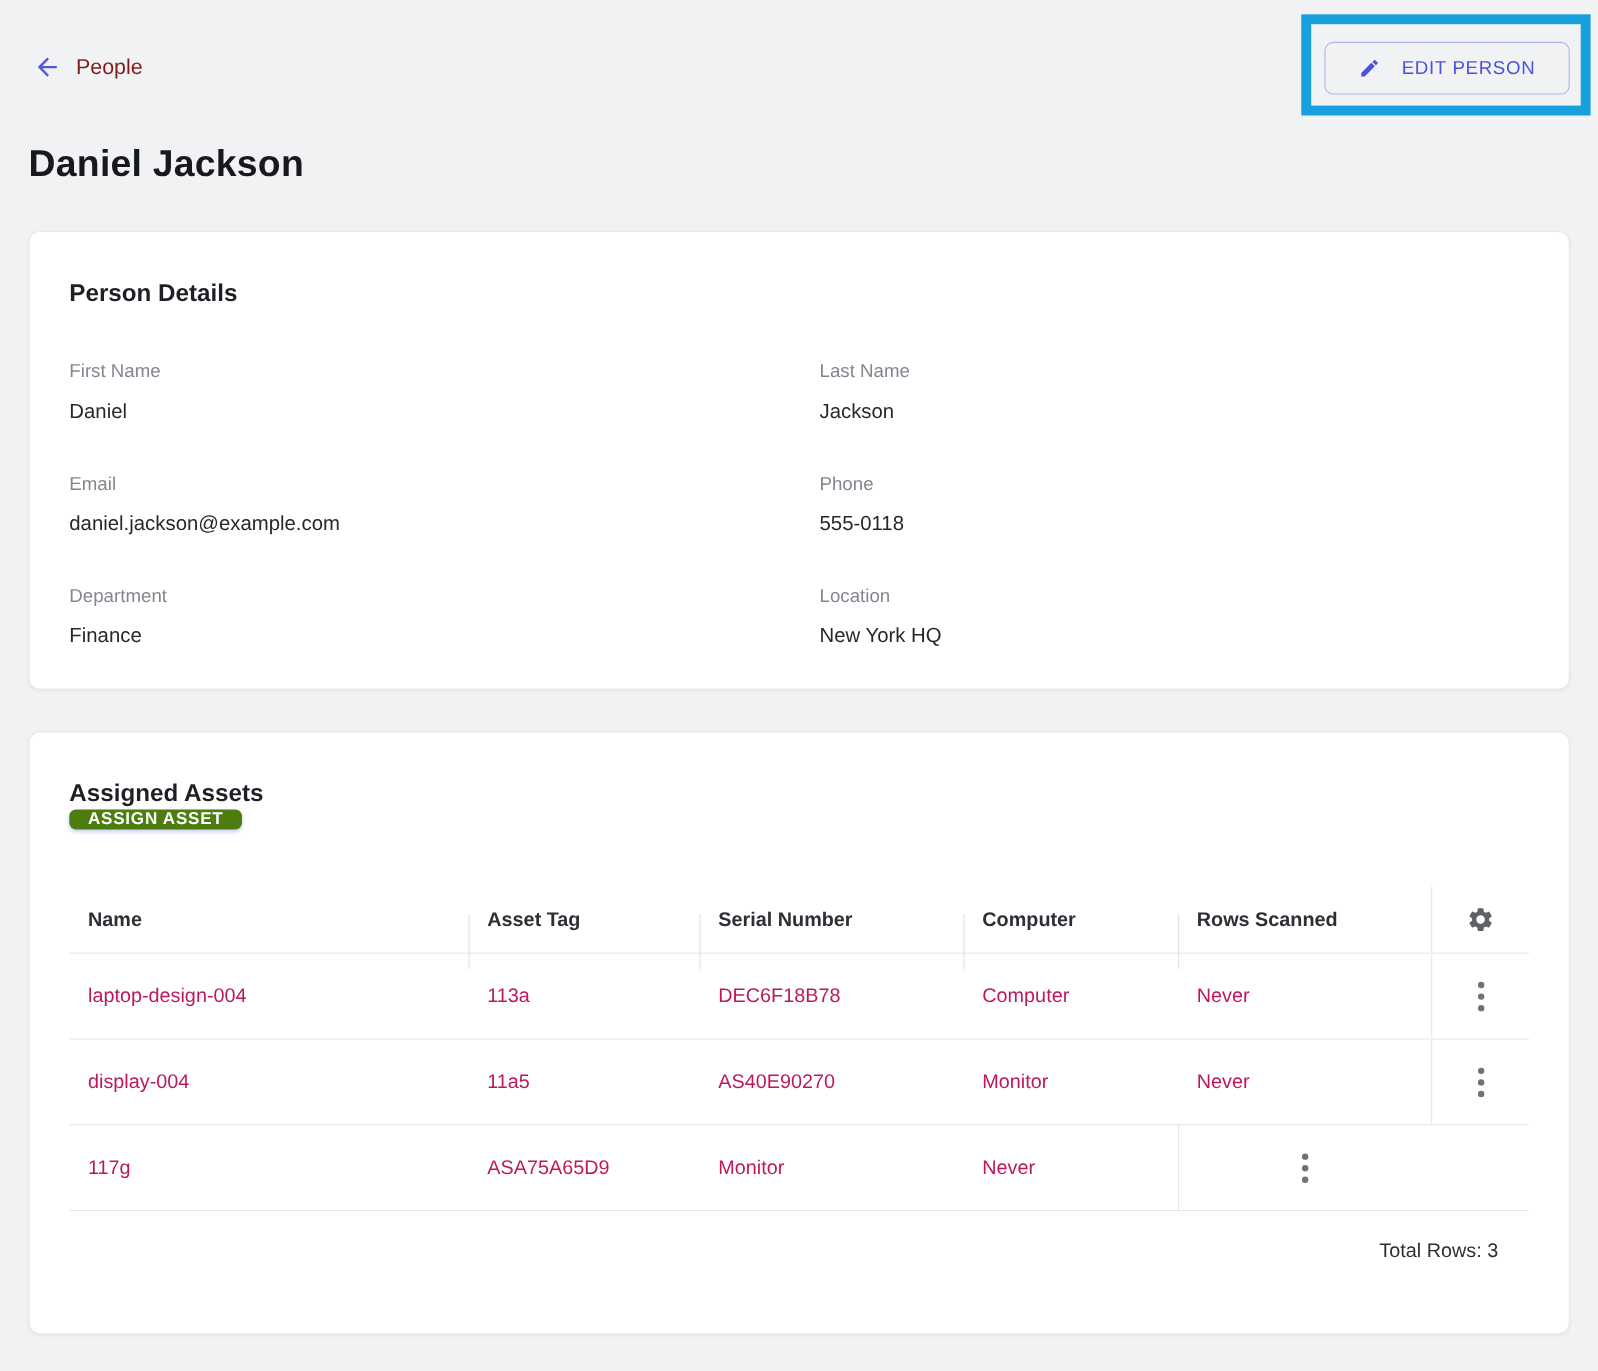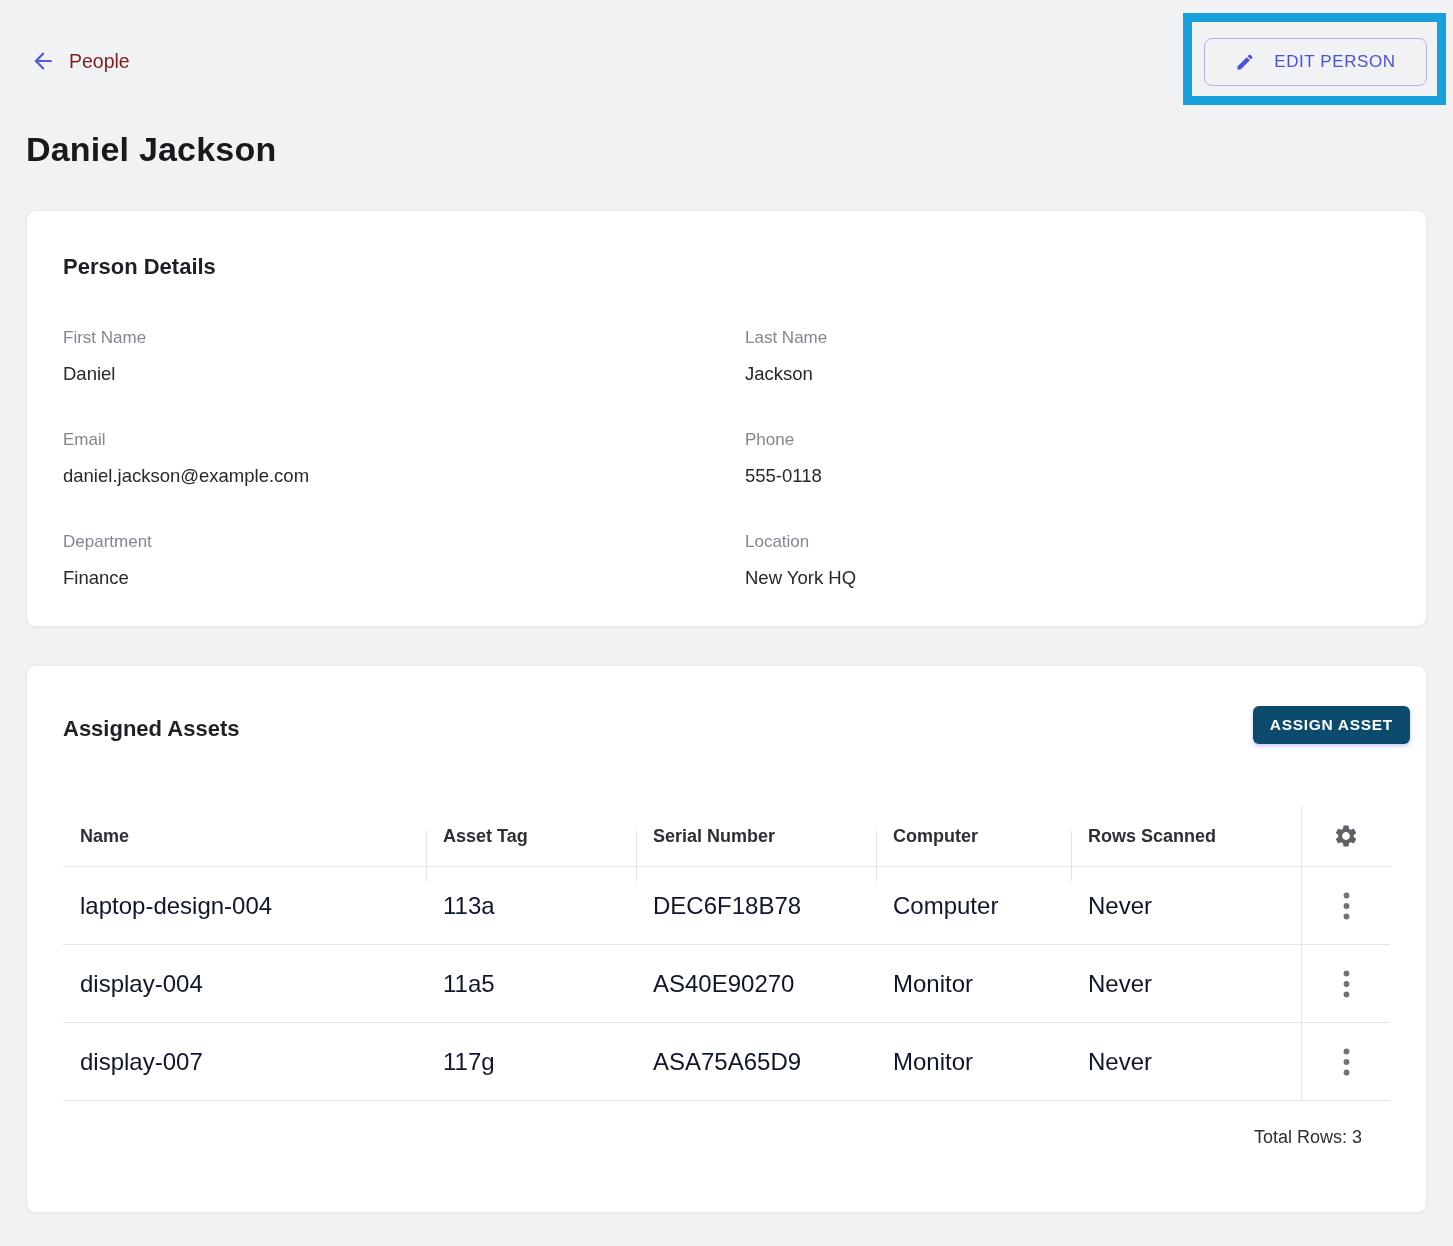--- a/index.html
+++ b/index.html
@@ -70,46 +70,46 @@
   .field { margin-bottom: 43px; }
   .field .field-label {
     font-size: 17px; line-height: 22px; color: #82878F; margin-bottom: 12px;
   }
   .field .field-value {
     font-size: 18.5px; line-height: 25px; color: #25282C;
   }
 
   
   .assets-head {
-    margin: 40px 16px 0 36px;
+    margin: 40px 48px 0 36px;
     height: 38px;
-    display: flex; align-items: flex-end; justify-content: space-between;
+    display: flex; align-items: flex-start; justify-content: space-between; flex-direction: column;
   }
   .assign-button {
     height: 38px; padding: 0 17px;
     display: inline-flex; align-items: center;
-    background: #0c4a6e; color: #FFFFFF;
+    background: #4d7c0f; color: #FFFFFF;
     border: none; border-radius: 6px;
     font-size: 15.5px; font-weight: 700; letter-spacing: 0.7px;
     font-family: "Liberation Sans", sans-serif;
     box-shadow: 0 2px 4px rgba(90,95,227,0.35);
     cursor: pointer;
   }
 
   
   .assets-table { margin: 62px 38px 0 36px; width: 1327px; }
   .t-row {
     display: grid;
     grid-template-columns: 363px 210px 240px 195px 230px 89px;
     border-bottom: 1px solid #E4E6E9;
     align-items: center;
   }
   .t-head { height: 61px; }
   .t-body { height: 78px; }
-  .t-cell { padding-left: 17px; font-size: 24px; color: #0f172a; }
+  .t-cell { padding-left: 17px; font-size: 18px; color: #be185d; }
   .t-head .t-cell { font-weight: 700; font-size: 18px; color: #2C2F34; }
   .t-head .t-cell.with-divider { position: relative; }
   .t-head .t-cell.with-divider::before {
     content: ""; position: absolute; left: 0; top: 5px;
     width: 1px; height: 50px; background: #E0E2E6;
   }
   .t-actions {
     height: 100%;
     border-left: 1px solid #E4E6E9;
     display: flex; align-items: center; justify-content: center;
@@ -245,21 +245,20 @@
                 <circle cx="3" cy="3" r="2.5" fill="#6E7379"></circle>
                 <circle cx="3" cy="12" r="2.5" fill="#6E7379"></circle>
                 <circle cx="3" cy="21" r="2.5" fill="#6E7379"></circle>
               </svg>
           </span>
         </button>
       </div>
     </div>
 
     <div class="t-row t-body">
-      <div class="t-cell">display-007</div>
       <div class="t-cell">117g</div>
       <div class="t-cell">ASA75A65D9</div>
       <div class="t-cell">Monitor</div>
       <div class="t-cell">Never</div>
       <div class="t-actions">
         <button class="kebab-button">
           <span>
             <svg width="7" height="28" viewBox="0 0 6 24">
                 <circle cx="3" cy="3" r="2.5" fill="#6E7379"></circle>
                 <circle cx="3" cy="12" r="2.5" fill="#6E7379"></circle>

